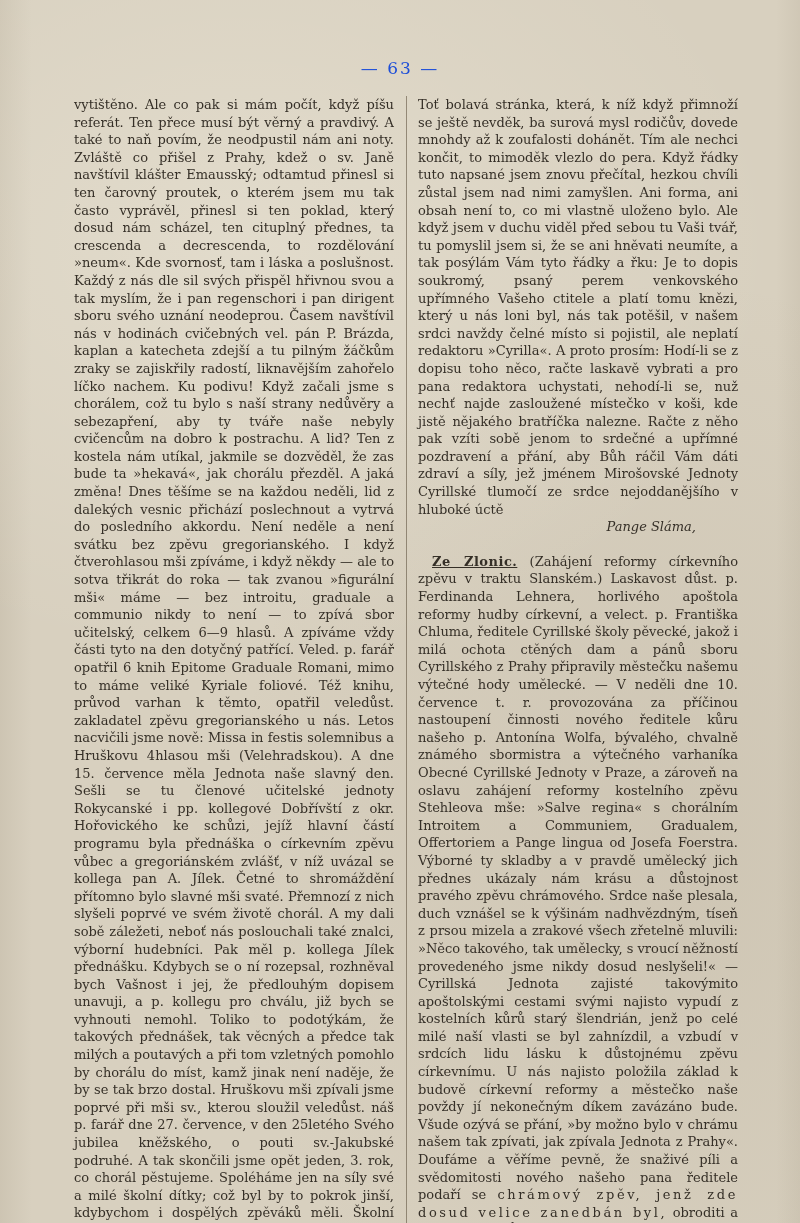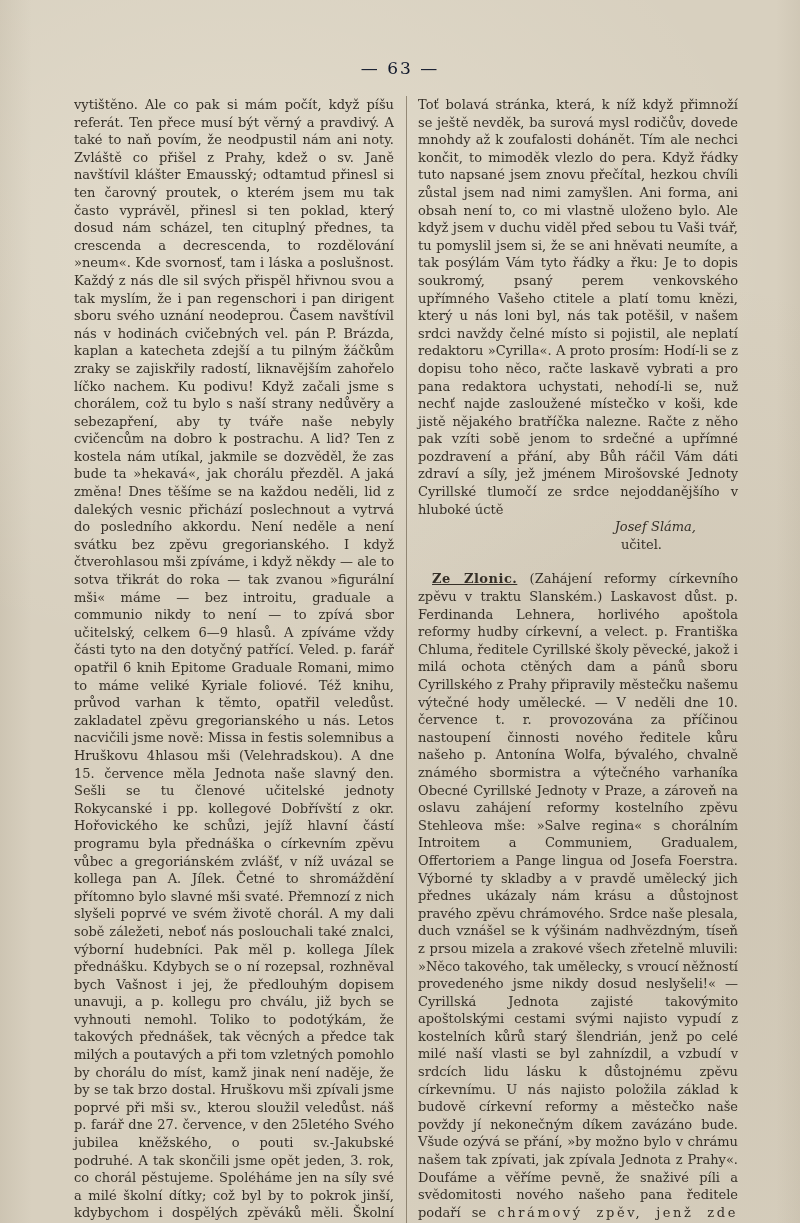--- a/index.html
+++ b/index.html
@@ -22,21 +22,21 @@
     color: #342e26;
   }
   .page-header {
     position: absolute;
     top: 58px;
     left: 0;
     width: 100%;
     text-align: center;
     font-size: 17px;
     letter-spacing: 2px;
-    color: #0f172a;
+    color: #1d4ed8;
   }
   .text-block {
     position: absolute;
     top: 96px;
     left: 74px;
     width: 664px;
     display: flex;
     flex-direction: row;
   }
   .col {
@@ -85,18 +85,17 @@
 <div class="page-header">— 63 —</div>
 
 <div class="text-block">
 
   <div class="col col-left">
     <p>vytištěno. Ale co pak si mám počít, když píšu referát. Ten přece musí být věrný a pravdivý. A také to naň povím, že neodpustil nám ani noty. Zvláště co přišel z Prahy, kdež o sv. Janě navštívil klášter Emausský; odtamtud přinesl si ten čarovný proutek, o kterém jsem mu tak často vyprávěl, přinesl si ten poklad, který dosud nám scházel, ten cituplný přednes, ta crescenda a decrescenda, to rozdělování »neum«. Kde svornosť, tam i láska a poslušnost. Každý z nás dle sil svých přispěl hřivnou svou a tak myslím, že i pan regenschori i pan dirigent sboru svého uznání neodeprou. Časem navštívil nás v hodinách cvičebných vel. pán P. Brázda, kaplan a katecheta zdejší a tu pilným žáčkům zraky se zajiskřily radostí, liknavějším zahořelo líčko nachem. Ku podivu! Když začali jsme s chorálem, což tu bylo s naší strany nedůvěry a sebezapření, aby ty tváře naše nebyly cvičencům na dobro k postrachu. A lid? Ten z kostela nám utíkal, jakmile se dozvěděl, že zas bude ta »hekavá«, jak chorálu přezděl. A jaká změna! Dnes těšíme se na každou neděli, lid z dalekých vesnic přichází poslechnout a vytrvá do posledního akkordu. Není neděle a není svátku bez zpěvu gregorianského. I když čtverohlasou mši zpíváme, i když někdy — ale to sotva třikrát do roka — tak zvanou »figurální mši« máme — bez introitu, graduale a communio nikdy to není — to zpívá sbor učitelský, celkem 6—9 hlasů. A zpíváme vždy části tyto na den dotyčný patřící. Veled. p. farář opatřil 6 knih Epitome Graduale Romani, mimo to máme veliké Kyriale foliové. Též knihu, průvod varhan k těmto, opatřil veledůst. zakladatel zpěvu gregorianského u nás. Letos nacvičili jsme nově: Missa in festis solemnibus a Hruškovu 4hlasou mši (Velehradskou). A dne 15. července měla Jednota naše slavný den. Sešli se tu členové učitelské jednoty Rokycanské i pp. kollegové Dobřívští z okr. Hořovického ke schůzi, jejíž hlavní částí programu byla přednáška o církevním zpěvu vůbec a gregoriánském zvlášť, v níž uvázal se kollega pan A. Jílek. Četné to shromáždění přítomno bylo slavné mši svaté. Přemnozí z nich slyšeli poprvé ve svém životě chorál. A my dali sobě záležeti, neboť nás poslouchali také znalci, výborní hudebníci. Pak měl p. kollega Jílek přednášku. Kdybych se o ní rozepsal, rozhněval bych Vašnost i jej, že předlouhým dopisem unavuji, a p. kollegu pro chválu, již bych se vyhnouti nemohl. Toliko to podotýkám, že takových přednášek, tak věcných a předce tak milých a poutavých a při tom vzletných pomohlo by chorálu do míst, kamž jinak není naděje, že by se tak brzo dostal. Hruškovu mši zpívali jsme poprvé při mši sv., kterou sloužil veledůst. náš p. farář dne 27. července, v den 25letého Svého jubilea kněžského, o pouti sv.-Jakubské podruhé. A tak skončili jsme opět jeden, 3. rok, co chorál pěstujeme. Spoléháme jen na síly své a milé školní dítky; což byl by to pokrok jinší, kdybychom i dospělých zpěváků měli. Školní dítky nejlépe se vycvičivší opustí školu, rozejdou se a práce počíná znovu. Ale co naplat. Tak bývalo, tak bude vždy.</p>
   </div>
 
   <div class="col col-right">
     <p>Toť bolavá stránka, která, k níž když přimnoží se ještě nevděk, ba surová mysl rodičův, dovede mnohdy až k zoufalosti dohánět. Tím ale nechci končit, to mimoděk vlezlo do pera. Když řádky tuto napsané jsem znovu přečítal, hezkou chvíli zůstal jsem nad nimi zamyšlen. Ani forma, ani obsah není to, co mi vlastně uloženo bylo. Ale když jsem v duchu viděl před sebou tu Vaši tvář, tu pomyslil jsem si, že se ani hněvati neumíte, a tak posýlám Vám tyto řádky a řku: Je to dopis soukromý, psaný perem venkovského upřímného Vašeho ctitele a platí tomu knězi, který u nás loni byl, nás tak potěšil, v našem srdci navždy čelné místo si pojistil, ale neplatí redaktoru »Cyrilla«. A proto prosím: Hodí-li se z dopisu toho něco, račte laskavě vybrati a pro pana redaktora uchystati, nehodí-li se, nuž nechť najde zasloužené místečko v koši, kde jistě nějakého bratříčka nalezne. Račte z něho pak vzíti sobě jenom to srdečné a upřímné pozdravení a přání, aby Bůh ráčil Vám dáti zdraví a síly, jež jménem Mirošovské Jednoty Cyrillské tlumočí ze srdce nejoddanějšího v hluboké úctě</p>
-    <p class="signature-name">Josef Sláma,</p>
-    <p class="signature-title">učitel.</p>
+    <p class="signature-name">Pange Sláma,</p>
     <p class="article2"><span class="article-lead">Ze Zlonic.</span><span> (Zahájení reformy církevního zpěvu v traktu Slanském.) Laskavost důst. p. Ferdinanda Lehnera, horlivého apoštola reformy hudby církevní, a velect. p. Františka Chluma, ředitele Cyrillské školy pěvecké, jakož i milá ochota ctěných dam a pánů sboru Cyrillského z Prahy připravily městečku našemu výtečné hody umělecké. — V neděli dne 10. července t. r. provozována za příčinou nastoupení činnosti nového ředitele kůru našeho p. Antonína Wolfa, bývalého, chvalně známého sbormistra a výtečného varhaníka Obecné Cyrillské Jednoty v Praze, a zároveň na oslavu zahájení reformy kostelního zpěvu Stehleova mše: »Salve regina« s chorálním Introitem a Communiem, Gradualem, Offertoriem a Pange lingua od Josefa Foerstra. Výborné ty skladby a v pravdě umělecký jich přednes ukázaly nám krásu a důstojnost pravého zpěvu chrámového. Srdce naše plesala, duch vznášel se k výšinám nadhvězdným, tíseň z prsou mizela a zrakové všech zřetelně mluvili: »Něco takového, tak umělecky, s vroucí něžností provedeného jsme nikdy dosud neslyšeli!« — Cyrillská Jednota zajisté takovýmito apoštolskými cestami svými najisto vypudí z kostelních kůrů starý šlendrián, jenž po celé milé naší vlasti se byl zahnízdil, a vzbudí v srdcích lidu lásku k důstojnému zpěvu církevnímu. U nás najisto položila základ k budově církevní reformy a městečko naše povždy jí nekonečným díkem zavázáno bude. Všude ozývá se přání, »by možno bylo v chrámu našem tak zpívati, jak zpívala Jednota z Prahy«. Doufáme a věříme pevně, že snaživé píli a svědomitosti nového našeho pana ředitele podaří se </span><span class="spaced-emphasis">chrámový zpěv, jenž zde dosud velice zanedbán byl,</span><span> obroditi a povznésti. Půda jest připravena, seménko mnohoslibné v ní uložené už klíčiti počíná. Pan ředitel kůru založil zde školu pěveckou,</span></p>
   </div>
 
 </div>
 
 </body></html>

